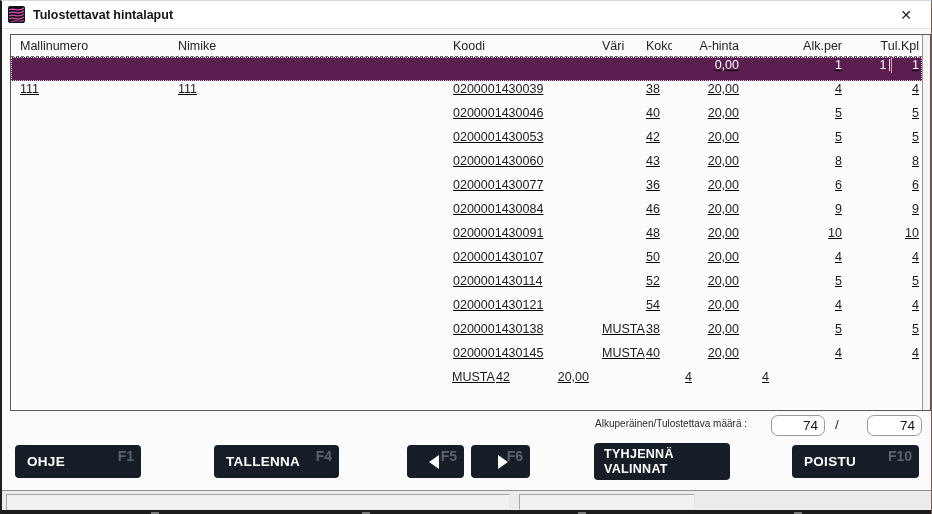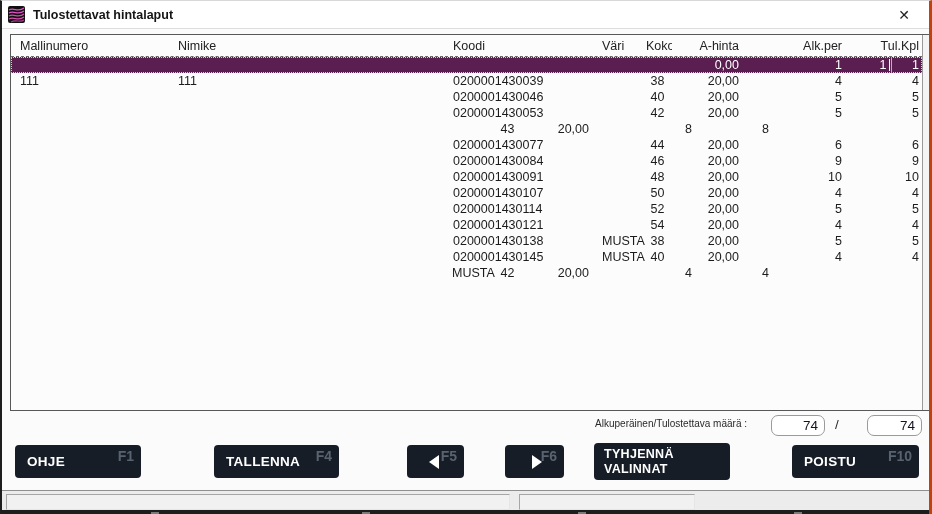--- a/index.html
+++ b/index.html
@@ -1,46 +1,46 @@
 <!DOCTYPE html>
 <html><head>
 <meta charset="utf-8">
 <style>
   * { margin:0; padding:0; box-sizing:border-box; }
   html,body { width:932px; height:514px; }
   body { font-family:"Liberation Sans", sans-serif; background:#fbfbfb; }
 
   .window { position:relative; width:932px; height:514px; background:#fbfbfb;
-            border-left:2px solid #1e1e1e; border-top:1px solid #d8d8d8; border-right:3px solid #c2410c;
+            border-left:2px solid #1e1e1e; border-top:1px solid #d8d8d8; border-right:1px solid #c2410c;
             overflow:hidden; }
 
   
   .titlebar { position:absolute; left:0; top:0; right:0; height:28px; background:#ffffff;
               border-bottom:1px solid #dedede; display:flex; align-items:center; }
   .app-icon { width:17px; height:17px; margin:0 8px 0 6px; flex:0 0 auto; }
   .title { font-size:12.5px; font-weight:600; color:#151515; }
   .close-btn { position:absolute; right:10px; top:0; width:30px; height:28px; display:flex;
                align-items:center; justify-content:center; font-size:14px; color:#222; cursor:pointer; }
 
   
   .grid { position:absolute; left:8px; top:33px; width:921px; height:377px;
           background:#fcfcfc; border:1px solid #585858; }
   .scroll-strip { position:absolute; top:0; right:0; bottom:0; width:8px; background:#f4f4f4;
                   border-left:1px solid #9a9a9a; }
   .grid-content { position:absolute; left:0; top:0; width:911px; }
   .thead { display:flex; height:22px; align-items:center; border-bottom:1px dashed #6a6a6a;
            background:#fcfcfc; }
-  .trow { display:flex; height:16px; line-height:16px; position:relative; }
+  .trow { display:flex; height:24px; line-height:16px; position:relative;text-decoration:underline; }
   .c { font-size:12.5px; color:#1c1c1c; white-space:nowrap; overflow:hidden; }
   .thead .c { font-size:12.5px; color:#222; }
   .c1 { width:158px; padding-left:9px; }
   .c2 { width:274px; padding-left:9px; }
   .c3 { width:150px; padding-left:10px; }
   .c4 { width:53px;  padding-left:9px; }
-  .c5 { width:26px;  text-align:center; padding-right:3px; }
+  .c5 { width:26px;  text-align:left; padding-right:3px; }
   .c6 { width:70px;  text-align:right; padding-right:3px; }
   .c7 { width:103px; text-align:right; padding-right:3px; }
   .c8 { width:77px;  text-align:right; padding-right:3px; }
 
   .trow.selected { background:#5a1e50; outline:1px dotted #d8cdd6; outline-offset:-1px; }
   .trow.selected .c { color:#ffffff; }
   .inline-edit { position:absolute; left:845px; top:0; width:36px; height:16px;
                  display:flex; align-items:center; justify-content:flex-end;
                  border-right:1px solid #c9a9c3; }
   .inline-edit span { font-size:12.5px; color:#fff; }
@@ -57,21 +57,21 @@
   .slash { position:absolute; left:833px; top:416px; font-size:13.5px; color:#2a2a2a; }
 
   
   .btn { position:absolute; top:444px; height:33px; background:#161d27; border-radius:4px;
          color:#ffffff; display:flex; align-items:center; cursor:pointer; }
   .btn .lbl { font-size:13.5px; font-weight:bold; letter-spacing:.3px; padding-left:12px; }
   .btn .fkey { position:absolute; top:3px; right:7px; font-size:14px; color:#59636f; font-weight:bold; }
   .btn-ohje     { left:13px;  width:126px; }
   .btn-tallenna { left:212px; width:125px; }
   .btn-prev     { left:405px; width:57px; justify-content:center; }
-  .btn-next     { left:469px; width:59px; justify-content:center;margin-left:34px; }
+  .btn-next     { left:469px; width:59px; justify-content:center; }
   .btn-tyhjenna { left:592px; width:136px; top:442px; height:37px; }
   .btn-poistu   { left:790px; width:127px; }
   .btn-tyhjenna .lbl2 { font-size:12.5px; font-weight:bold; letter-spacing:.3px;
                         padding-left:10px; line-height:15px; }
   .tri-left  { width:0; height:0; border-top:7px solid transparent; border-bottom:7px solid transparent;
                border-right:10px solid #ffffff; margin-right:4px; }
   .tri-right { width:0; height:0; border-top:7px solid transparent; border-bottom:7px solid transparent;
                border-left:10px solid #ffffff; margin-left:4px; }
 
   
@@ -158,32 +158,33 @@
             <div class="c c3">0200001430053</div>
             <div class="c c4"></div>
             <div class="c c5">42</div>
             <div class="c c6">20,00</div>
             <div class="c c7">5</div>
             <div class="c c8">5</div>
           </div>
           <div class="trow">
             <div class="c c1"></div>
             <div class="c c2"></div>
+            <div class="c c3">0200001430060</div>
             <div class="c c4"></div>
             <div class="c c5">43</div>
             <div class="c c6">20,00</div>
             <div class="c c7">8</div>
             <div class="c c8">8</div>
           </div>
           <div class="trow">
             <div class="c c1"></div>
             <div class="c c2"></div>
             <div class="c c3">0200001430077</div>
             <div class="c c4"></div>
-            <div class="c c5">44</div>
+            <div class="c c5">36</div>
             <div class="c c6">20,00</div>
             <div class="c c7">6</div>
             <div class="c c8">6</div>
           </div>
           <div class="trow">
             <div class="c c1"></div>
             <div class="c c2"></div>
             <div class="c c3">0200001430084</div>
             <div class="c c4"></div>
             <div class="c c5">46</div>

